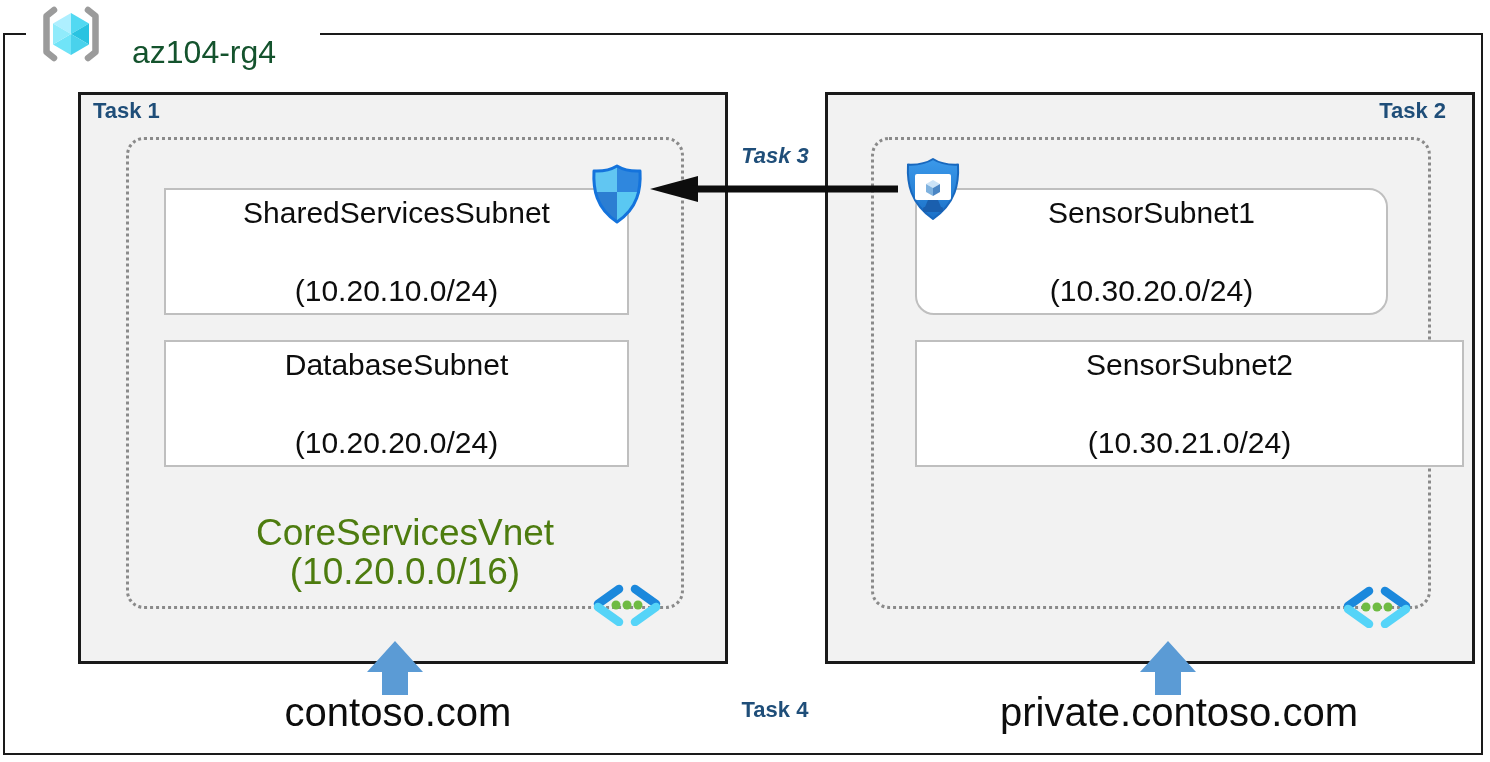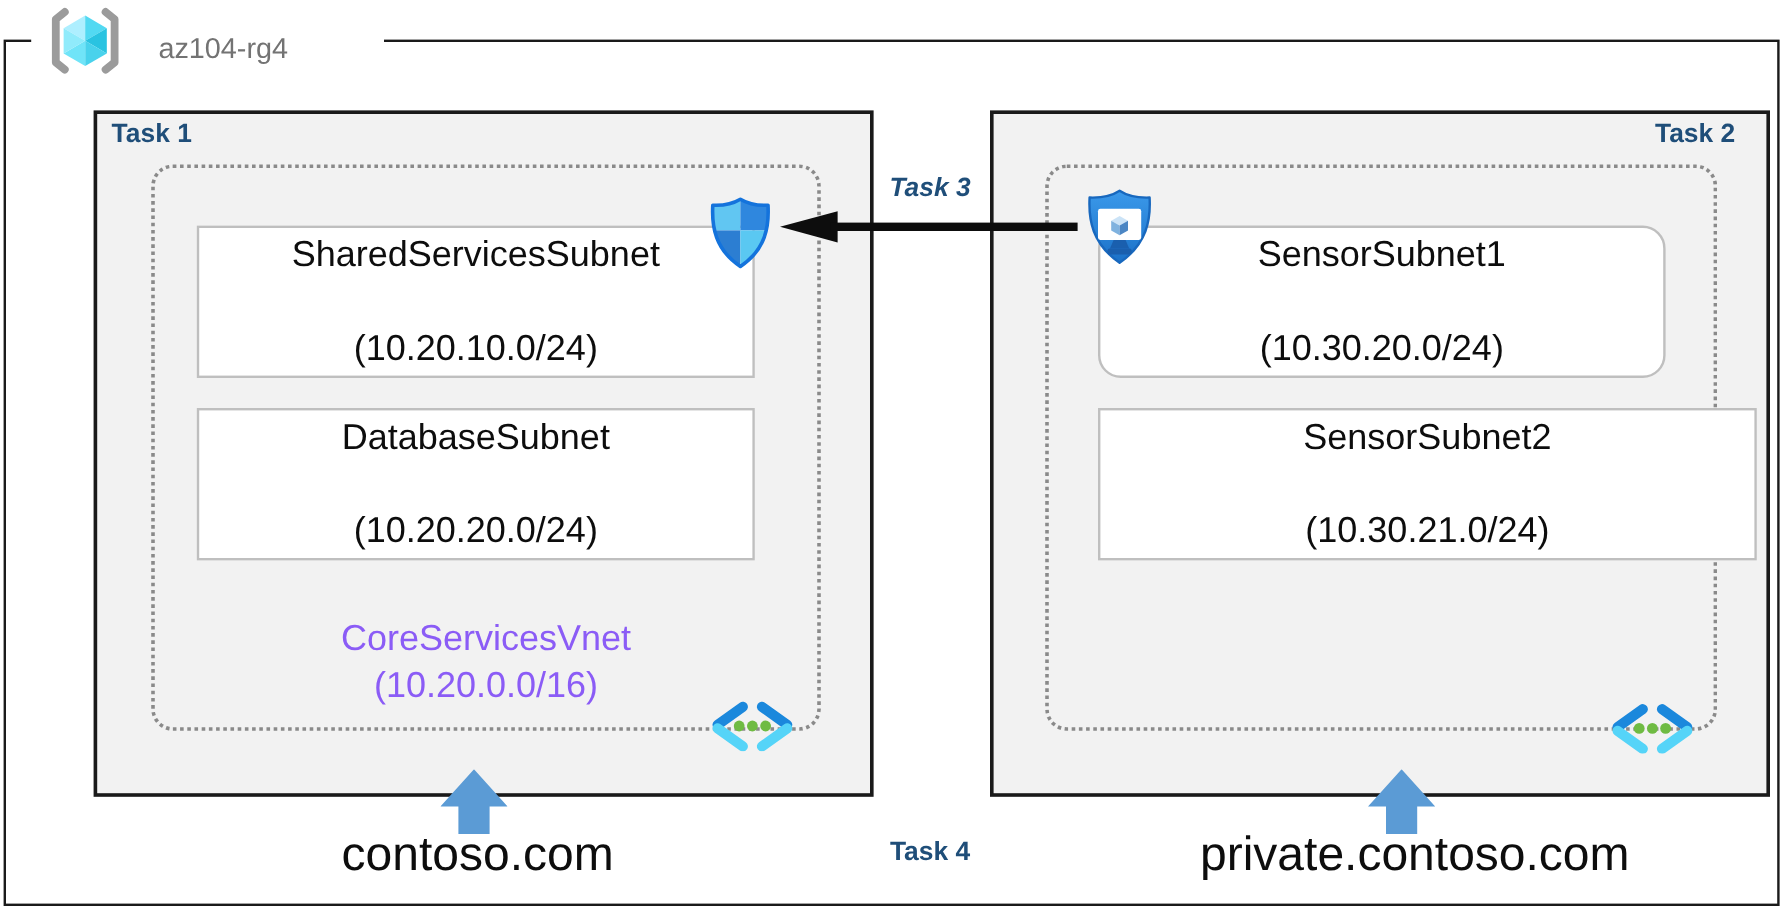--- a/index.html
+++ b/index.html
@@ -4,36 +4,36 @@
 <style>
   html,body{margin:0;padding:0;background:#ffffff;}
   .stage{
     position:relative;width:1490px;height:762px;background:#ffffff;overflow:hidden;
     font-family:"Liberation Sans","DejaVu Sans",sans-serif;color:#111;
   }
   .abs{position:absolute;}
   
   .rg-frame{left:3px;top:33px;width:1480px;height:722px;border:2px solid #1a1a1a;box-sizing:border-box;}
   .rg-mask{left:26px;top:29px;width:294px;height:12px;background:#ffffff;}
-  .rg-name{left:132px;top:23px;font-size:24px;line-height:36px;color:#737373;white-space:nowrap;}
+  .rg-name{left:132px;top:34px;font-size:32px;line-height:36px;color:#14532d;white-space:nowrap;}
   
   .group-box{width:644px;height:566px;background:#F2F2F2;border:3px solid #1a1a1a;box-sizing:content-box;}
   .box-left{left:78px;top:92px;}
   .box-right{left:825px;top:92px;}
   .task-label{font-size:22px;font-weight:700;color:#1F4E79;white-space:nowrap;}
   
   .vnet-dash{border:3px dotted #8a8a8a;border-radius:18px;box-sizing:border-box;}
   .dash-left{left:45px;top:42px;width:558px;height:472px;}
   .dash-right{left:43px;top:42px;width:560px;height:472px;}
   
   .subnet{background:#ffffff;border:2px solid #BFBFBF;box-sizing:border-box;
     display:flex;flex-direction:column;align-items:center;justify-content:center;
     font-size:30px;line-height:38px;color:#0d0d0d;text-align:center;gap:40px;}
   
-  .vnet-label{font-size:30px;line-height:39px;color:#8b5cf6;text-align:center;}
+  .vnet-label{font-size:37px;line-height:39px;color:#4d7c0f;text-align:center;}
   
   .dns-label{font-size:40px;line-height:42px;color:#0d0d0d;text-align:center;white-space:nowrap;}
   .mid-label{text-align:center;}
   svg{display:block;}
 </style>
 </head>
 <body>
 
 <div class="stage">
 

